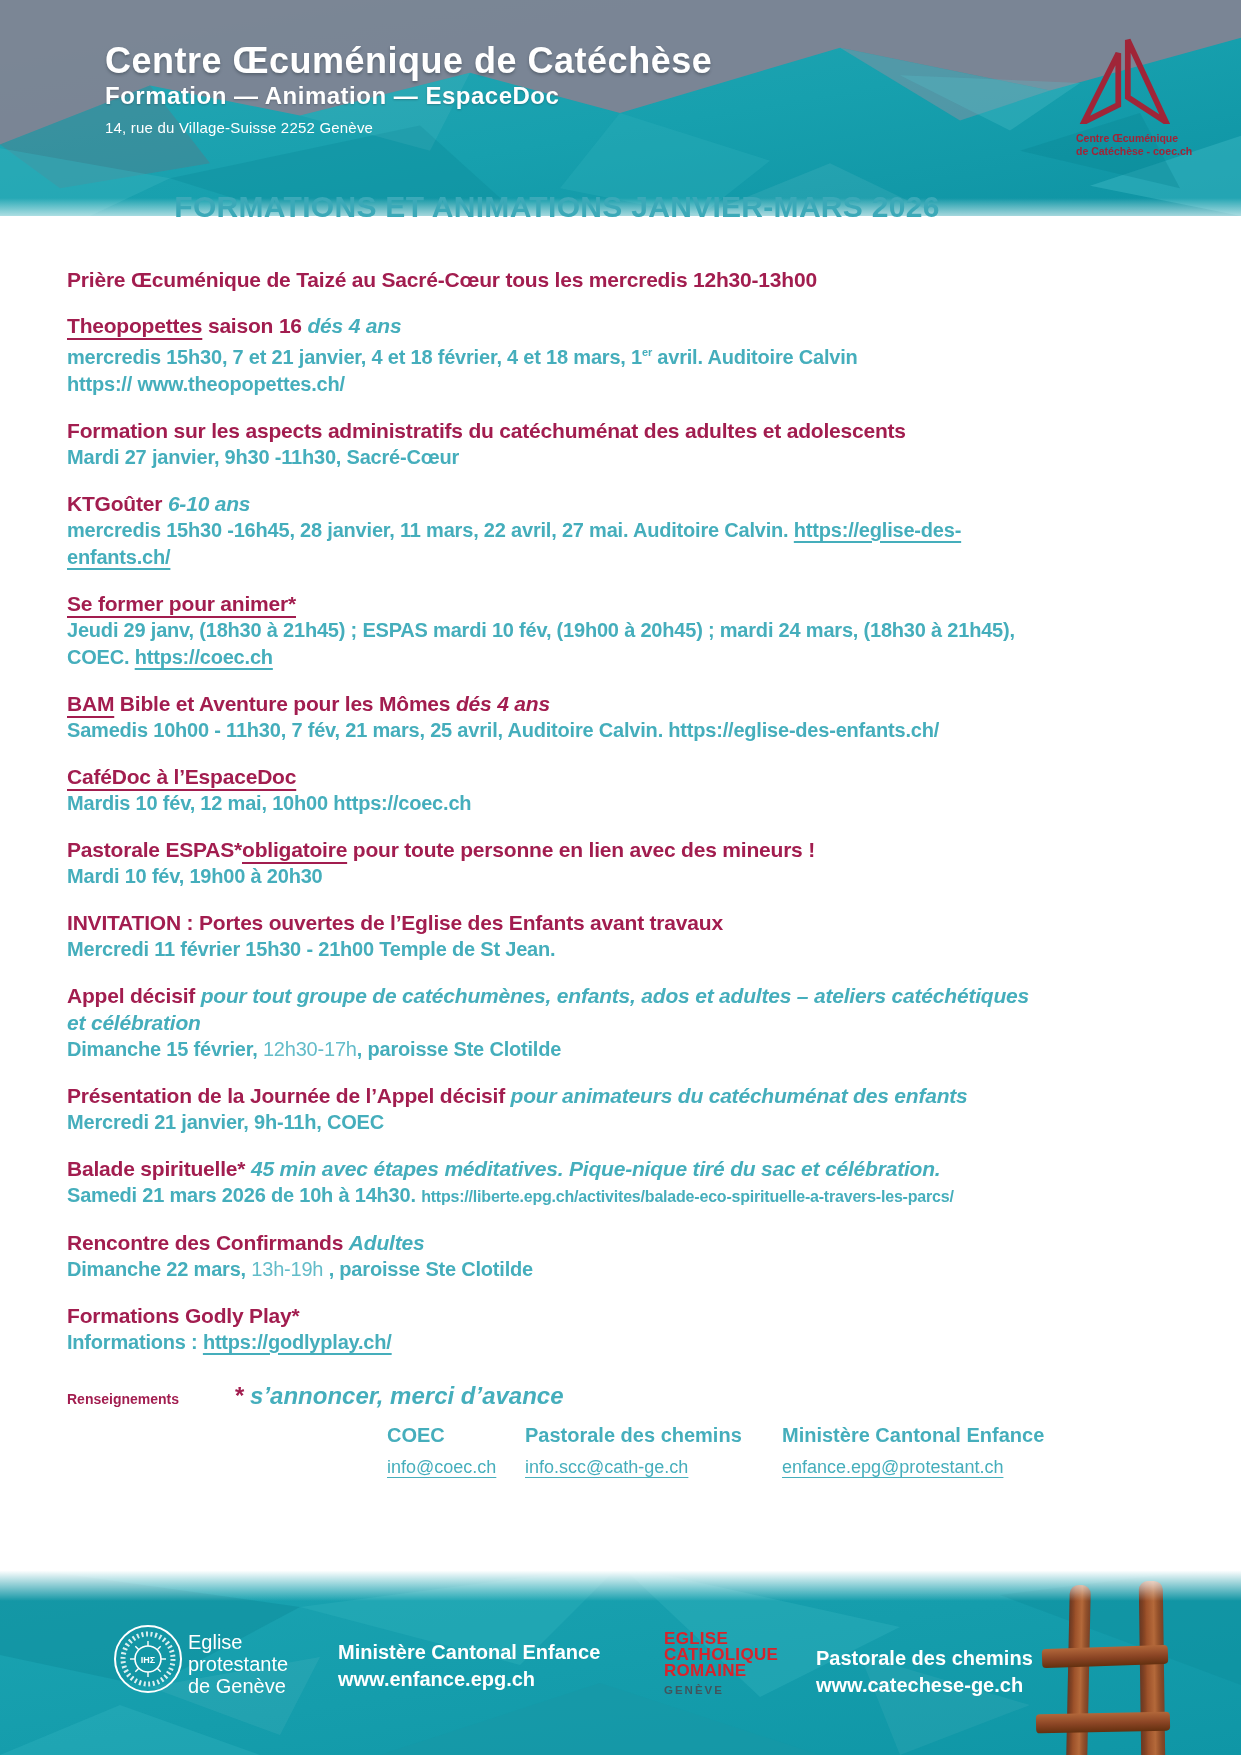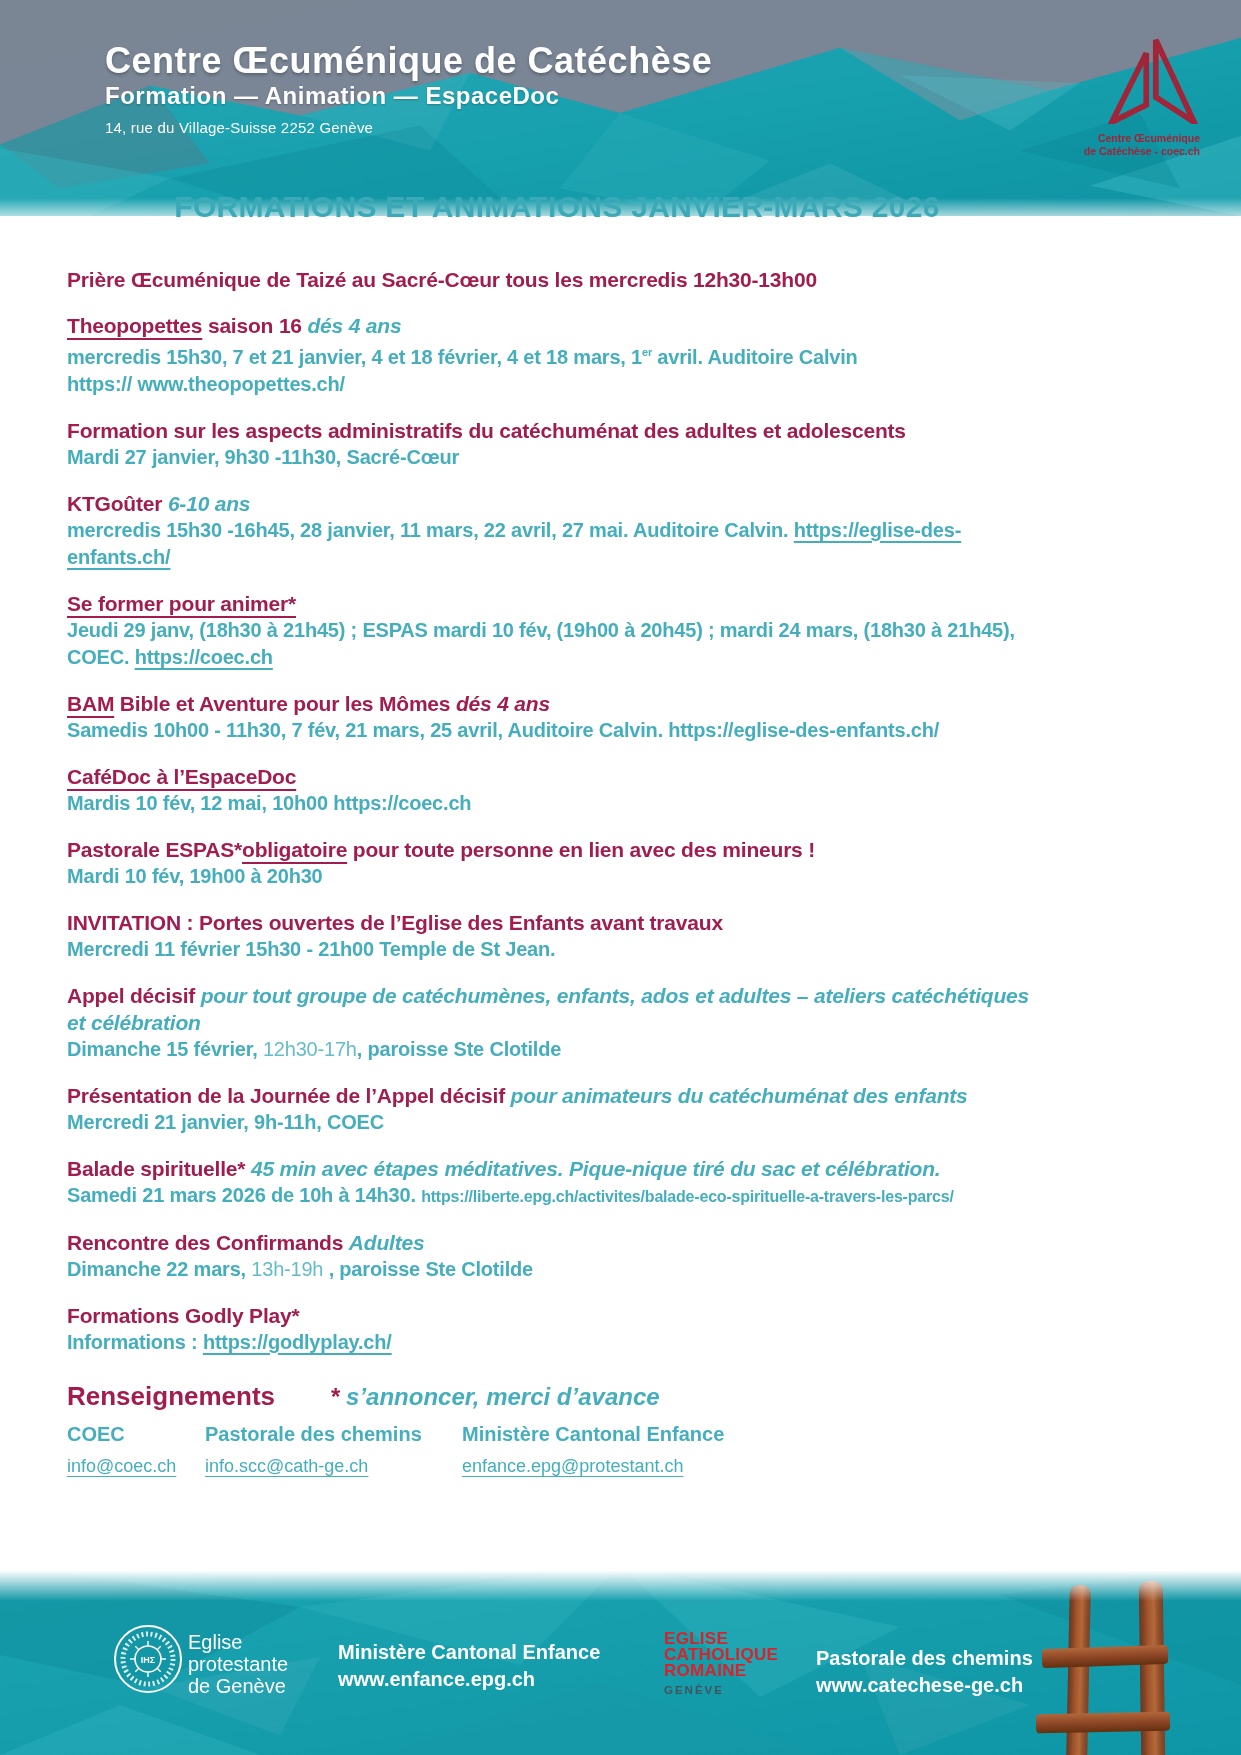--- a/index.html
+++ b/index.html
@@ -19,21 +19,21 @@
   .header{position:absolute;top:0;left:0;width:1241px;height:216px;}
   .header svg.bg{position:absolute;inset:0;width:100%;height:100%;}
   .header-fade{position:absolute;left:0;right:0;bottom:-16px;height:34px;
     background:linear-gradient(to bottom,rgba(255,255,255,0),#ffffff 85%);}
   .header-text{position:absolute;left:105px;top:40px;color:#fff;}
   .header-title{font-size:36px;font-weight:700;letter-spacing:.5px;
     text-shadow:0 2px 3px rgba(30,40,50,.35);}
   .header-subtitle{font-size:24px;font-weight:700;letter-spacing:.5px;
     text-shadow:0 1px 2px rgba(30,40,50,.3);}
   .header-address{font-size:15px;font-weight:400;margin-top:9px;letter-spacing:.2px;}
-  .header-logo{position:absolute;left:1040px;top:38px;width:160px;text-align:right;}
+  .header-logo{position:absolute;left:1076px;top:38px;width:160px;text-align:left;}
   .logo-caption{color:var(--logo-red);font-size:10.5px;font-weight:700;line-height:13px;margin-top:4px;}
 
   
   .content{position:absolute;left:67px;top:190px;width:980px;}
   .main-title{color:var(--teal-title);font-size:30px;font-weight:700;text-align:center;
     letter-spacing:.3px;margin-bottom:42px;}
   .event{margin-bottom:19px;}
   .ev-heading{font-size:21px;line-height:27px;letter-spacing:-.2px;}
   .ev-line{font-size:20px;line-height:27px;letter-spacing:-.2px;}
   .r-title{color:var(--crimson);font-weight:700;}
@@ -46,21 +46,21 @@
   .r-link{color:var(--teal);font-weight:700;text-decoration:underline;
     text-decoration-thickness:2px;text-underline-offset:4px;cursor:pointer;}
   .r-detail-small{color:var(--teal);font-weight:700;font-size:16px;}
   .r-sup{color:var(--teal);font-weight:700;font-size:11px;vertical-align:super;}
 
   
   .contacts{margin-top:25px;}
   .contacts-head{font-size:22px;line-height:30px;}
   .contacts-head .star{color:var(--crimson);font-weight:700;margin-left:55px;font-style:italic;font-size:24px;}
   .contacts-head .note{color:var(--teal);font-style:italic;font-weight:700;font-size:24px;}
-  .contacts-cols{display:flex;margin-top:8px;}
+  .contacts-cols{display:flex;margin-top:8px;justify-content:flex-end;}
   .ccol{flex:0 0 auto;}
   .ccol .cname{color:var(--teal);font-weight:700;font-size:20px;line-height:26px;}
   .ccol .clink{color:var(--teal);font-weight:400;font-size:18px;line-height:26px;margin-top:6px;
     text-decoration:underline;text-underline-offset:4px;cursor:pointer;display:inline-block;}
   .ccol .clink.no-underline{text-decoration:none;cursor:default;padding-left:8px;}
   .ccol1{width:138px;} .ccol2{width:257px;} .ccol3{width:265px;} .ccol4{width:200px;}
 
   
   .footer{position:absolute;left:0;bottom:0;width:1241px;height:190px;}
   .footer svg.bg{position:absolute;inset:0;width:100%;height:100%;}
@@ -191,21 +191,21 @@
           <div class="ev-line"><span class="r-detail">Dimanche 22 mars, </span><span class="r-detail-light">13h-19h </span><span class="r-detail">, paroisse Ste Clotilde</span></div>
         </div>
         <div class="event">
           <div class="ev-heading"><span class="r-title">Formations Godly Play*</span></div>
           <div class="ev-line"><span class="r-detail">Informations : </span><span class="r-link">https://godlyplay.ch/</span></div>
         </div>
       </div>
 
     <div class="contacts">
       <div class="contacts-head">
-        <span class="r-title" style="font-size:26px">Renseignements</span><span class="star">*</span><span class="note">&nbsp;<span>s’annoncer, merci d’avance</span></span>
+        <span class="r-title" style="font-size:14px">Renseignements</span><span class="star">*</span><span class="note">&nbsp;<span>s’annoncer, merci d’avance</span></span>
       </div>
       <div class="contacts-cols">
         <div class="ccol ccol1">
           <div class="cname">COEC</div>
           <span class="clink">info@coec.ch</span>
         </div>
         <div class="ccol ccol2">
           <div class="cname">Pastorale des chemins</div>
           <span class="clink">info.scc@cath-ge.ch</span>
         </div>

